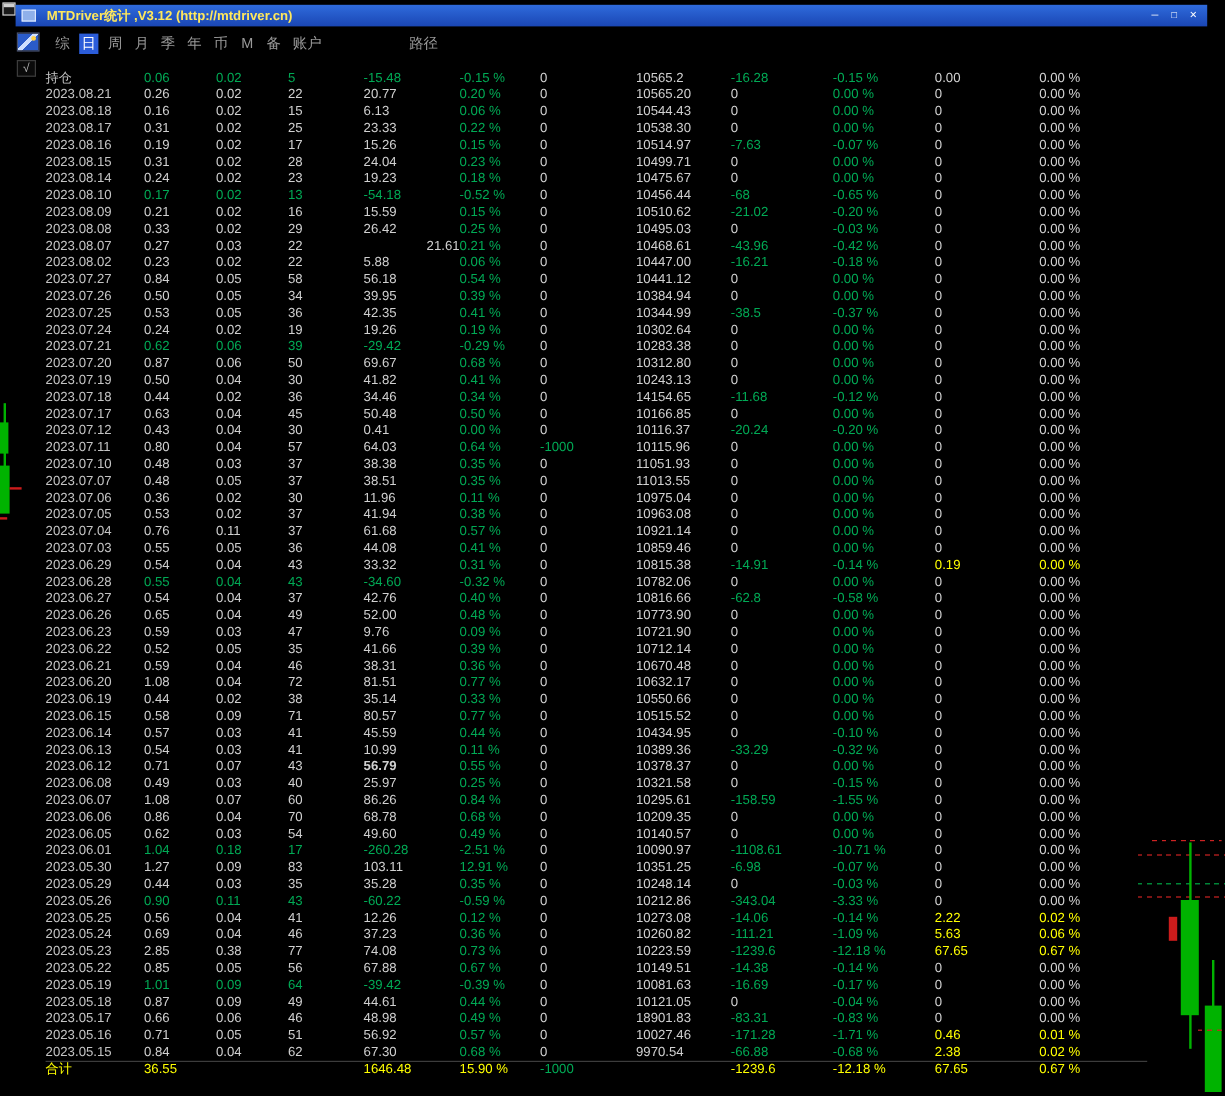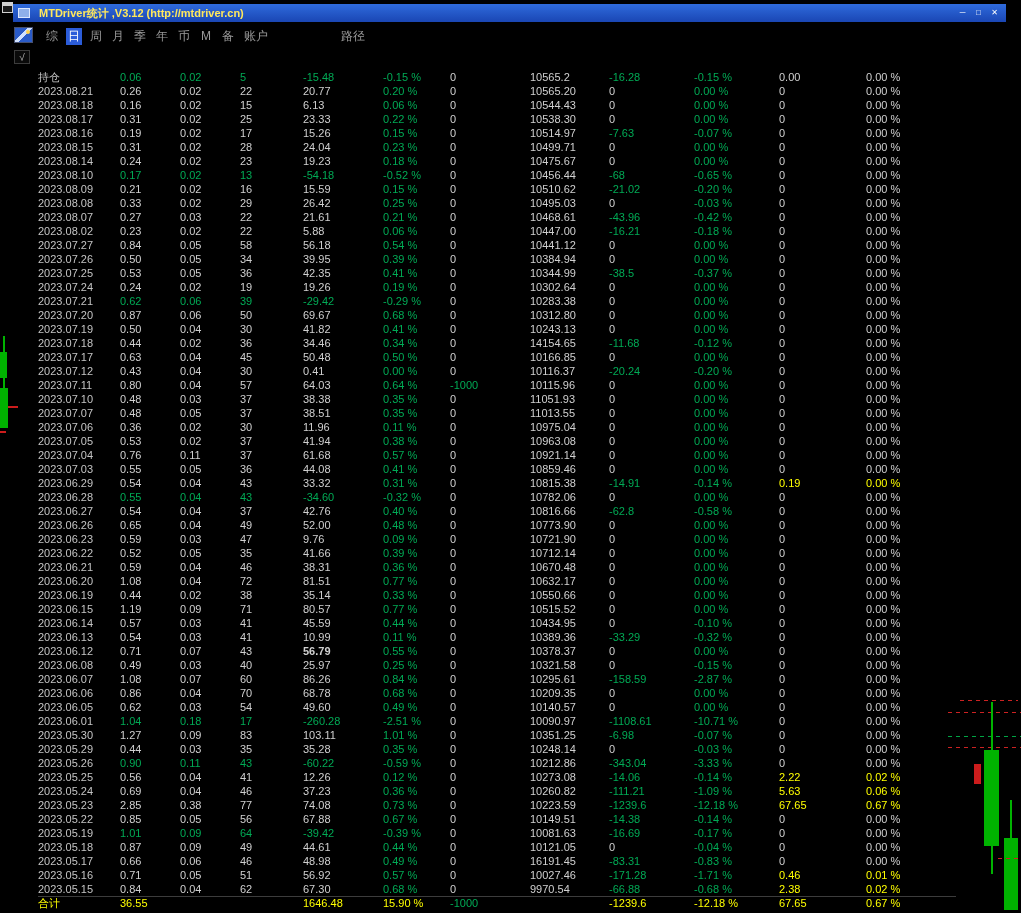--- a/index.html
+++ b/index.html
@@ -30,21 +30,21 @@
   .logo-btn { position:absolute; left:14px; top:27px; width:19px; height:16px; border:1px solid #46506e;
     background:linear-gradient(135deg,#2a5bc8 0 40%,#cfe0ff 40% 55%,#2a5bc8 55% 100%); }
   .logo-btn::after { content:""; position:absolute; right:2px; top:2px; width:4px; height:4px; border-radius:50%; background:#ffd24a; }
   .check-btn { position:absolute; left:14px; top:50px; width:16px; height:14px; border:1px solid #3c3c3c;
     color:#b8b8b8; font-size:10px; line-height:13px; text-align:center; background:#0a0a0a; }
 
   
   :root { --cols: 82px 60px 60px 63px 80px 67px 80px 79px 85px 85px 87px 90px; }
   .table-header { position:absolute; left:38px; top:56px; display:grid; grid-template-columns:var(--cols); }
   .table-header span { font-size:11px; line-height:14px; color:#c9c9c9; white-space:nowrap; }
-  .table-body { position:absolute; left:38px; top:70px; }
+  .table-body { position:absolute; left:38px; top:58px; }
   .t-row { display:grid; grid-template-columns:var(--cols); height:14px; }
   .t-row span { font-size:11px; line-height:14px; white-space:nowrap; }
   .t-row.total { border-top:1px solid #3c3c3c; }
   .t-row.total span { line-height:13px; }
 
   
   .chart-frag { position:absolute; overflow:hidden; }
   .frag-left  { left:0; top:332px; width:22px; height:106px; }
   .frag-right { left:948px; top:688px; width:73px; height:224px; }
   .cbody, .vline, .hdash, .dashline { position:absolute; }
@@ -250,21 +250,21 @@
         <span style="color: rgb(208, 208, 208);">0</span>
         <span style="color: rgb(0, 170, 85);">-0.03 %</span>
         <span style="color: rgb(208, 208, 208);">0</span>
         <span style="color: rgb(208, 208, 208);">0.00 %</span>
       </div>
       <div class="t-row">
         <span style="color: rgb(196, 196, 196);">2023.08.07</span>
         <span style="color: rgb(208, 208, 208);">0.27</span>
         <span style="color: rgb(208, 208, 208);">0.03</span>
         <span style="color: rgb(208, 208, 208);">22</span>
-        <span style="color: rgb(208, 208, 208);">21.61</span>
+        <span style="color: rgb(208, 208, 208); text-align: right;">21.61</span>
         <span style="color: rgb(0, 170, 85);">0.21 %</span>
         <span style="color: rgb(208, 208, 208);">0</span>
         <span style="color: rgb(208, 208, 208);">10468.61</span>
         <span style="color: rgb(0, 170, 85);">-43.96</span>
         <span style="color: rgb(0, 170, 85);">-0.42 %</span>
         <span style="color: rgb(208, 208, 208);">0</span>
         <span style="color: rgb(208, 208, 208);">0.00 %</span>
       </div>
       <div class="t-row">
         <span style="color: rgb(196, 196, 196);">2023.08.02</span>
@@ -639,21 +639,21 @@
         <span style="color: rgb(0, 170, 85);">0.33 %</span>
         <span style="color: rgb(208, 208, 208);">0</span>
         <span style="color: rgb(208, 208, 208);">10550.66</span>
         <span style="color: rgb(208, 208, 208);">0</span>
         <span style="color: rgb(0, 170, 85);">0.00 %</span>
         <span style="color: rgb(208, 208, 208);">0</span>
         <span style="color: rgb(208, 208, 208);">0.00 %</span>
       </div>
       <div class="t-row">
         <span style="color: rgb(196, 196, 196);">2023.06.15</span>
-        <span style="color: rgb(208, 208, 208);">1.19</span>
+        <span style="color: rgb(208, 208, 208);">0.58</span>
         <span style="color: rgb(208, 208, 208);">0.09</span>
         <span style="color: rgb(208, 208, 208);">71</span>
         <span style="color: rgb(208, 208, 208);">80.57</span>
         <span style="color: rgb(0, 170, 85);">0.77 %</span>
         <span style="color: rgb(208, 208, 208);">0</span>
         <span style="color: rgb(208, 208, 208);">10515.52</span>
         <span style="color: rgb(208, 208, 208);">0</span>
         <span style="color: rgb(0, 170, 85);">0.00 %</span>
         <span style="color: rgb(208, 208, 208);">0</span>
         <span style="color: rgb(208, 208, 208);">0.00 %</span>
@@ -717,21 +717,21 @@
       <div class="t-row">
         <span style="color: rgb(196, 196, 196);">2023.06.07</span>
         <span style="color: rgb(208, 208, 208);">1.08</span>
         <span style="color: rgb(208, 208, 208);">0.07</span>
         <span style="color: rgb(208, 208, 208);">60</span>
         <span style="color: rgb(208, 208, 208);">86.26</span>
         <span style="color: rgb(0, 170, 85);">0.84 %</span>
         <span style="color: rgb(208, 208, 208);">0</span>
         <span style="color: rgb(208, 208, 208);">10295.61</span>
         <span style="color: rgb(0, 170, 85);">-158.59</span>
-        <span style="color: rgb(0, 170, 85);">-2.87 %</span>
+        <span style="color: rgb(0, 170, 85);">-1.55 %</span>
         <span style="color: rgb(208, 208, 208);">0</span>
         <span style="color: rgb(208, 208, 208);">0.00 %</span>
       </div>
       <div class="t-row">
         <span style="color: rgb(196, 196, 196);">2023.06.06</span>
         <span style="color: rgb(208, 208, 208);">0.86</span>
         <span style="color: rgb(208, 208, 208);">0.04</span>
         <span style="color: rgb(208, 208, 208);">70</span>
         <span style="color: rgb(208, 208, 208);">68.78</span>
         <span style="color: rgb(0, 170, 85);">0.68 %</span>
@@ -769,21 +769,21 @@
         <span style="color: rgb(0, 170, 85);">-10.71 %</span>
         <span style="color: rgb(208, 208, 208);">0</span>
         <span style="color: rgb(208, 208, 208);">0.00 %</span>
       </div>
       <div class="t-row">
         <span style="color: rgb(196, 196, 196);">2023.05.30</span>
         <span style="color: rgb(208, 208, 208);">1.27</span>
         <span style="color: rgb(208, 208, 208);">0.09</span>
         <span style="color: rgb(208, 208, 208);">83</span>
         <span style="color: rgb(208, 208, 208);">103.11</span>
-        <span style="color: rgb(0, 170, 85);">1.01 %</span>
+        <span style="color: rgb(0, 170, 85);">12.91 %</span>
         <span style="color: rgb(208, 208, 208);">0</span>
         <span style="color: rgb(208, 208, 208);">10351.25</span>
         <span style="color: rgb(0, 170, 85);">-6.98</span>
         <span style="color: rgb(0, 170, 85);">-0.07 %</span>
         <span style="color: rgb(208, 208, 208);">0</span>
         <span style="color: rgb(208, 208, 208);">0.00 %</span>
       </div>
       <div class="t-row">
         <span style="color: rgb(196, 196, 196);">2023.05.29</span>
         <span style="color: rgb(208, 208, 208);">0.44</span>
@@ -897,21 +897,21 @@
         <span style="color: rgb(208, 208, 208);">0.00 %</span>
       </div>
       <div class="t-row">
         <span style="color: rgb(196, 196, 196);">2023.05.17</span>
         <span style="color: rgb(208, 208, 208);">0.66</span>
         <span style="color: rgb(208, 208, 208);">0.06</span>
         <span style="color: rgb(208, 208, 208);">46</span>
         <span style="color: rgb(208, 208, 208);">48.98</span>
         <span style="color: rgb(0, 170, 85);">0.49 %</span>
         <span style="color: rgb(208, 208, 208);">0</span>
-        <span style="color: rgb(208, 208, 208);">16191.45</span>
+        <span style="color: rgb(208, 208, 208);">18901.83</span>
         <span style="color: rgb(0, 170, 85);">-83.31</span>
         <span style="color: rgb(0, 170, 85);">-0.83 %</span>
         <span style="color: rgb(208, 208, 208);">0</span>
         <span style="color: rgb(208, 208, 208);">0.00 %</span>
       </div>
       <div class="t-row">
         <span style="color: rgb(196, 196, 196);">2023.05.16</span>
         <span style="color: rgb(208, 208, 208);">0.71</span>
         <span style="color: rgb(208, 208, 208);">0.05</span>
         <span style="color: rgb(208, 208, 208);">51</span>

